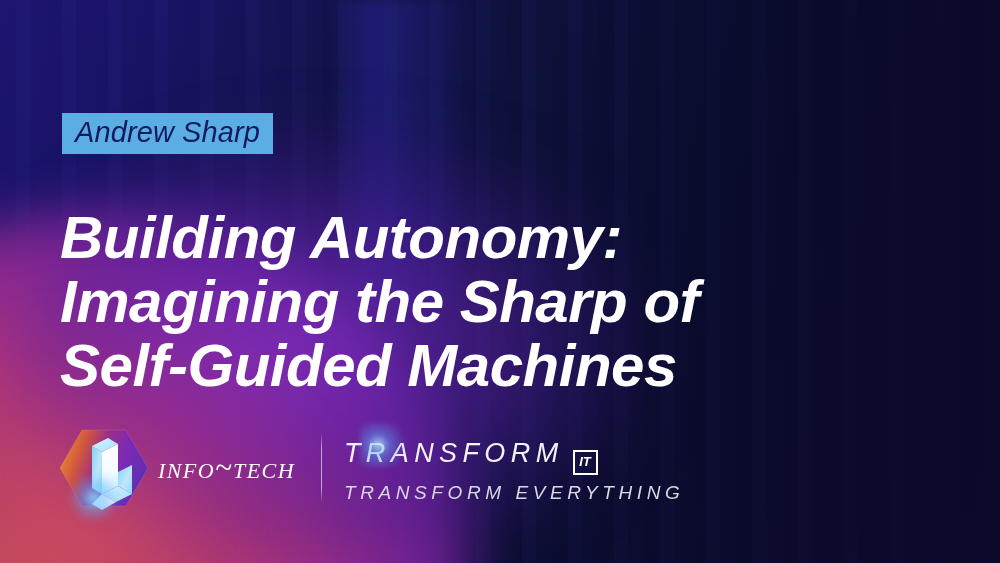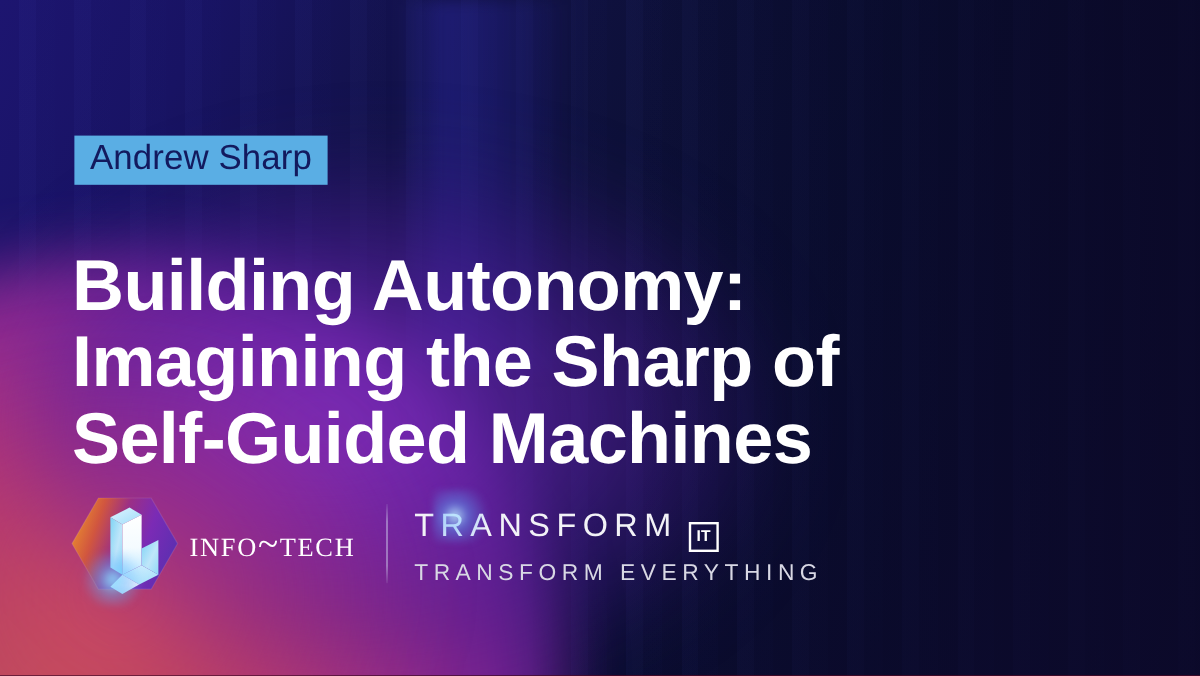--- a/index.html
+++ b/index.html
@@ -6,21 +6,22 @@
     margin: 0;
     padding: 0;
     background: #000;
   }
   #slide {
     position: relative;
     width: 1000px;
     height: 563px;
     overflow: hidden;
     font-family: "Liberation Sans", sans-serif;
-    background: #be185d;
+    background: #4c1d95;
+    font-style: italic;
   }
 
   
   .bg-base {
     position: absolute; inset: 0;
     background:
       linear-gradient(115deg,
         #1d1570 0%,
         #181363 14%,
         #121247 30%,
@@ -123,21 +124,21 @@
     color: #ffffff;
     font-size: 60px;
     line-height: 64px;
     letter-spacing: -0.5px;
     white-space: pre-line;
   }
 
   
   .lockup {
     position: absolute;
-    left: 56px; top: 405px;
+    left: 56px; top: 420px;
     display: flex;
     align-items: center;
     height: 96px;
   }
   .mark { position: relative; width: 96px; height: 96px; }
   .mark svg { display: block; }
   .mark-flare {
     position: absolute; left: 10px; top: 56px;
     width: 56px; height: 44px;
     background: radial-gradient(circle at 50% 50%,

